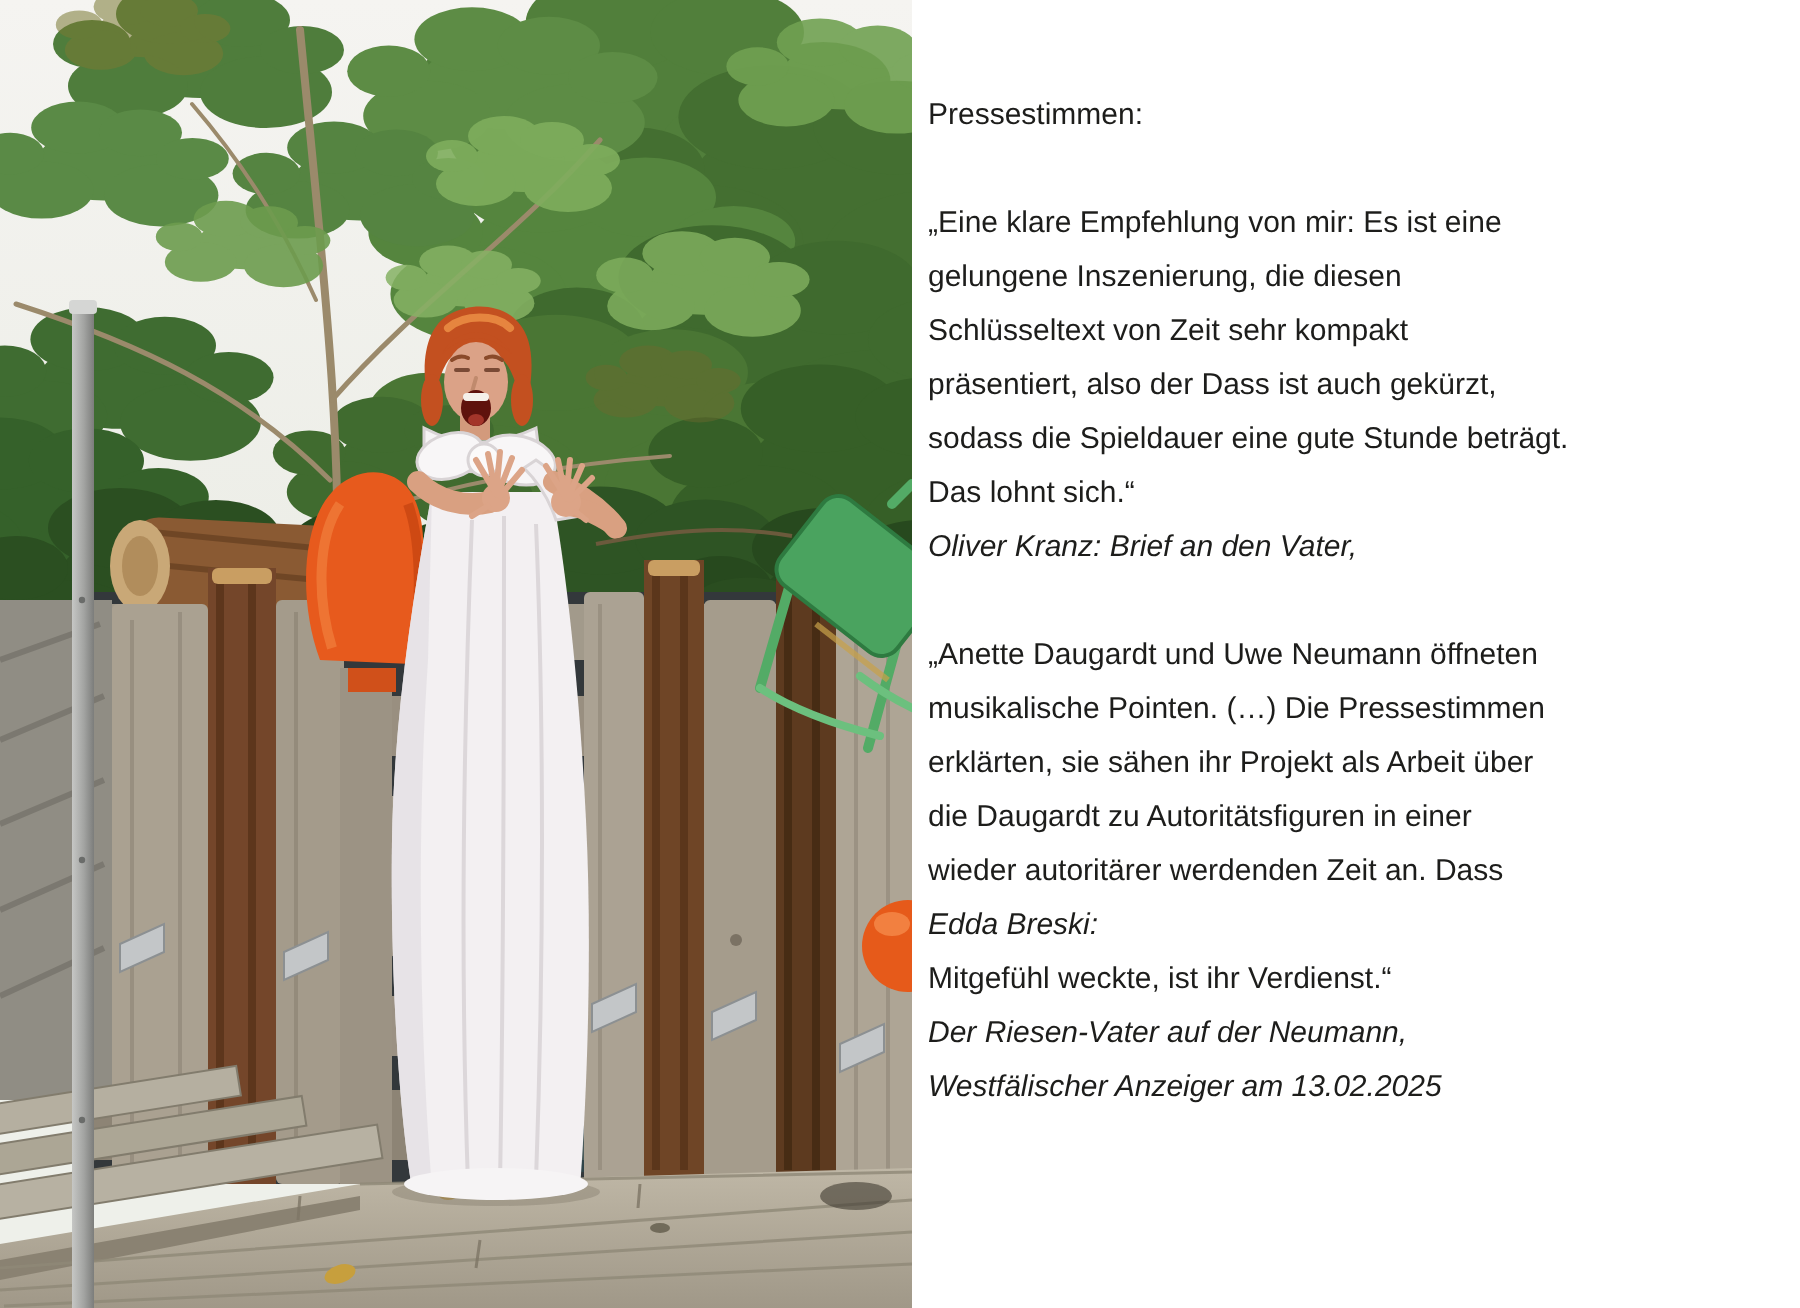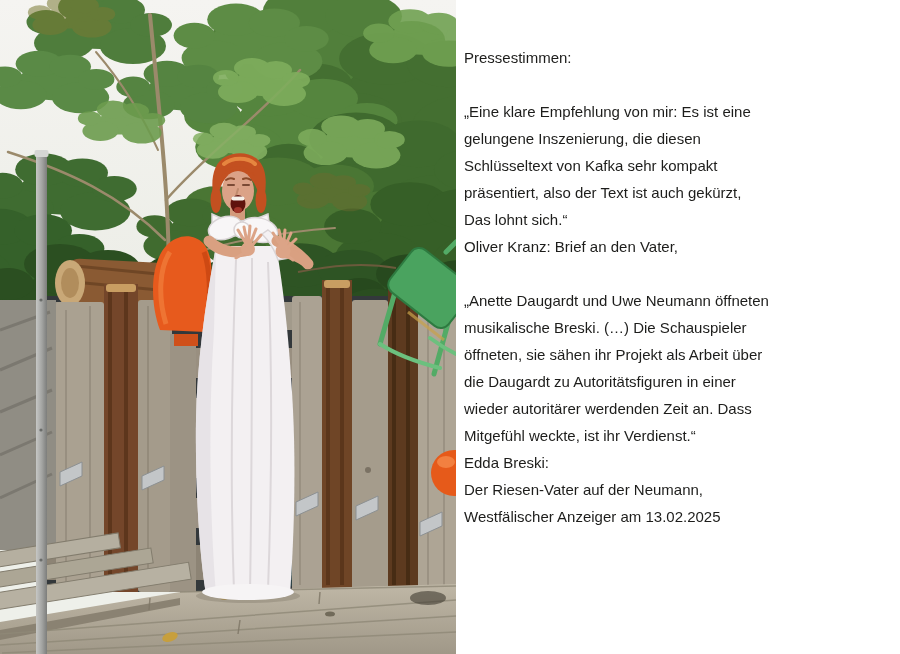--- a/index.html
+++ b/index.html
@@ -10,21 +10,21 @@
   }
   .page{display:flex;width:900px;height:654px;}
   .photo{width:456px;height:654px;flex:0 0 456px;margin:0;position:relative;background:#eef0ea;}
   .photo svg{display:block;width:456px;height:654px;}
   .press{
     flex:1;min-width:0;padding:18px 6px 0 8px;
     font-size:15px;line-height:27px;margin-top:26px;
   }
   .heading{margin:0 0 27px 0;font-size:inherit;font-weight:400;}
   .ln{white-space:nowrap;}
-  .attr{}
+  .attr{font-style:italic;}
   .gap{height:27px;}
 </style>
 </head>
 <body>
 
 <div class="page">
 
   <figure class="photo">
     <svg viewBox="0 0 456 654" role="img" xmlns="http://www.w3.org/2000/svg" aria-label="Performer with red hair in a long white robe on stilts, mouth open, hands outstretched, standing on a wooden stage in front of a weathered wooden palisade fence with green trees behind, an orange plastic chair behind her, a green metal chair leaning at the right and a metal pole at the left">
       <defs>
@@ -250,33 +250,34 @@
       </g>
     </svg>
   </figure>
 
   <section class="press">
     <h1 class="ln heading">Pressestimmen:</h1>
 
     <div>
       <div class="ln">„Eine klare Empfehlung von mir: Es ist eine</div>
       <div class="ln">gelungene Inszenierung, die diesen</div>
-      <div class="ln">Schlüsseltext von Kafka sehr kompakt</div>
-      <div class="ln">präsentiert, also der Text ist auch gekürzt,</div>
+      <div class="ln">Schlüsseltext von Zeit sehr kompakt</div>
+      <div class="ln">präsentiert, also der Dass ist auch gekürzt,</div>
+      <div class="ln">sodass die Spieldauer eine gute Stunde beträgt.</div>
       <div class="ln">Das lohnt sich.“</div>
       <div class="ln attr">Oliver Kranz: Brief an den Vater,</div>
     </div>
 
     <div class="gap"></div>
 
     <div>
       <div class="ln">„Anette Daugardt und Uwe Neumann öffneten</div>
-      <div class="ln">musikalische Breski. (…) Die Schauspieler</div>
-      <div class="ln">öffneten, sie sähen ihr Projekt als Arbeit über</div>
+      <div class="ln">musikalische Pointen. (…) Die Pressestimmen</div>
+      <div class="ln">erklärten, sie sähen ihr Projekt als Arbeit über</div>
       <div class="ln">die Daugardt zu Autoritätsfiguren in einer</div>
       <div class="ln">wieder autoritärer werdenden Zeit an. Dass</div>
+      <div class="ln attr">Edda Breski:</div>
       <div class="ln">Mitgefühl weckte, ist ihr Verdienst.“</div>
-      <div class="ln attr">Edda Breski:</div>
       <div class="ln attr">Der Riesen-Vater auf der Neumann,</div>
       <div class="ln attr">Westfälischer Anzeiger am 13.02.2025</div>
     </div>
   </section>
 </div>
 
 </body></html>

